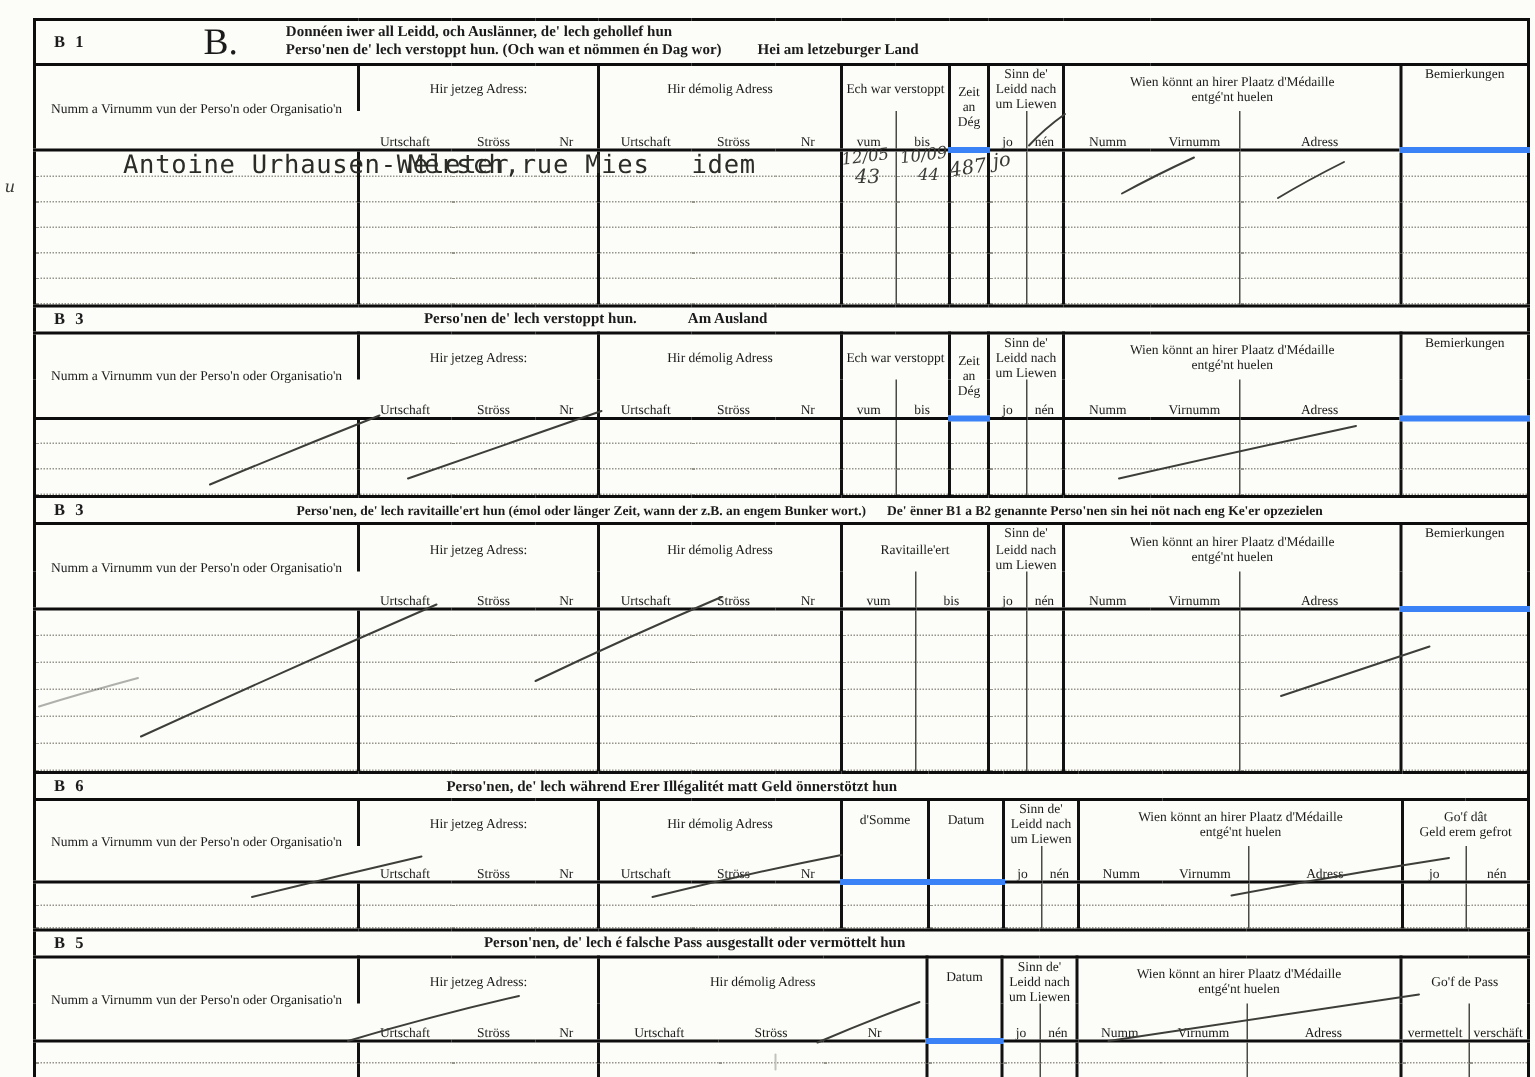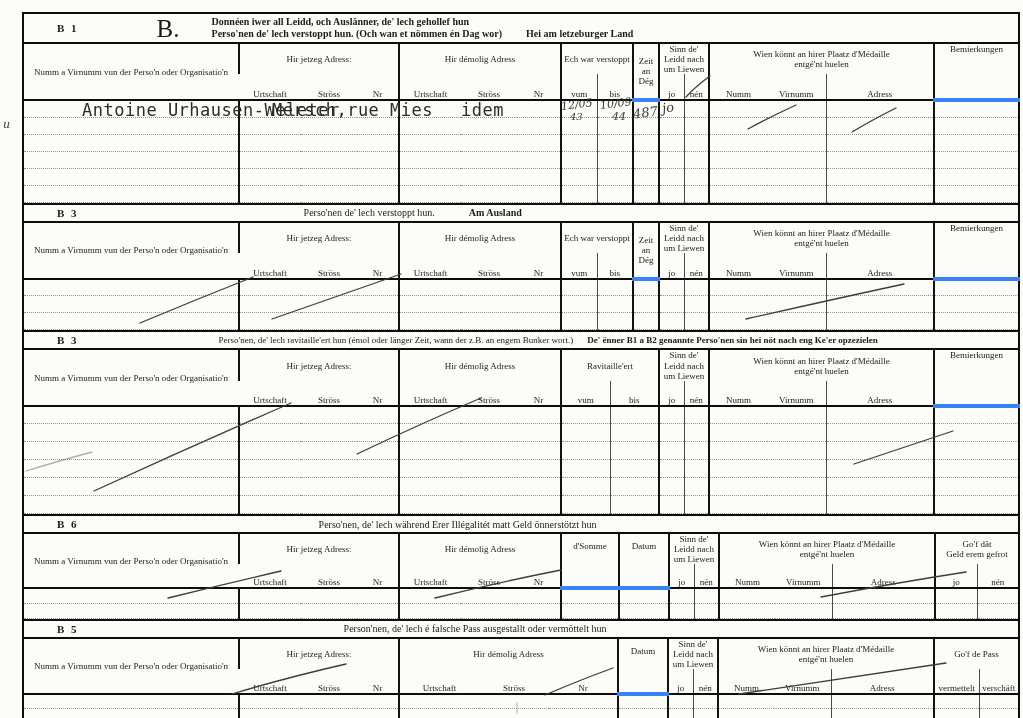--- a/index.html
+++ b/index.html
@@ -8,26 +8,26 @@
   .page{position:relative;width:1023px;height:718px;background:#fcfcf8;overflow:hidden;
         font-family:"Liberation Serif","DejaVu Serif",serif;color:#1b1b1b;}
   .form{position:absolute;left:22px;top:12px;width:996px;}
   table.sec{border-collapse:collapse;table-layout:fixed;width:996px;
             border-left:2px solid #0d0d0d;border-right:2px solid #0d0d0d;}
   table.sec td{padding:0;overflow:hidden;font-size:9px;line-height:1.12;}
   
   tr.tbar td{border-top:2px solid #0d0d0d;border-bottom:2px solid #0d0d0d;}
   .s1 tr.tbar td{height:30px;}
   .s2 tr.tbar td,.s3 tr.tbar td,.s4 tr.tbar td,.s5 tr.tbar td{height:18px;}
-  .tflex{display:flex;align-items:center;height:100%;padding-left:21px;}
+  .tflex{display:flex;align-items:center;height:100%;}
   .secid{font-weight:bold;font-size:11px;padding-left:12px;letter-spacing:2px;white-space:nowrap;}
   .bigB{font-size:25px;font-weight:normal;margin-left:78px;line-height:1;}
   .b1titles{margin-left:32px;font-weight:bold;font-size:10px;line-height:1.25;white-space:nowrap;}
   .tnote{margin-left:24px;}
-  .sectitle{font-weight:normal;font-size:10px;white-space:nowrap;}
+  .sectitle{font-weight:bold;font-size:10px;white-space:nowrap;}
   .s3 .sectitle{font-size:9px;}
   .mlB2{margin-left:225px;} .noteB2{margin-left:34px;font-weight:bold;font-size:10px;}
   .mlB3{margin-left:140px;} .noteB3{margin-left:14px;font-weight:bold;font-size:9px;}
   .mlB4{margin-left:240px;}
   .mlB5{margin-left:265px;}
   
   td.gc{text-align:center;vertical-align:middle;}
   td.sc{text-align:center;vertical-align:bottom;padding-bottom:3px;border-bottom:2px solid #0d0d0d;}
   td.namec{text-align:center;vertical-align:middle;border-bottom:2px solid #0d0d0d;font-size:9px;}
   td.bb2{border-bottom:4px solid #3b82f6;}
@@ -682,21 +682,21 @@
         </tr>
         </tbody>
     </table>
   </div>
 
   <div class="typed" style="left:58px;top:100px;">Antoine Urhausen-Weleter</div>
   <div class="typed" style="left:248px;top:100px;">Mersch,rue Mies</div>
   <div class="typed" style="left:437px;top:100px;">idem</div>
 
   <div class="hw" style="left:561px;top:98px;font-size:11px;transform:rotate(-7deg);">12/05</div>
-  <div class="hw" style="left:570px;top:111px;font-size:10px;">43</div>
+  <div class="hw" style="left:570px;top:111px;font-size:13px;">43</div>
   <div class="hw" style="left:600px;top:97px;font-size:11px;transform:rotate(-7deg);">10/09</div>
   <div class="hw" style="left:612px;top:110px;font-size:11px;">44</div>
   <div class="hw" style="left:633px;top:105px;font-size:13px;transform:rotate(-8deg);">487</div>
   <div class="hw" style="left:662px;top:100px;font-size:13px;transform:rotate(-8deg);">jo</div>
   <div class="hw" style="left:3px;top:118px;font-size:11px;">u</div>
 
   <svg class="marks" width="1023" height="718" viewBox="0 0 1023 718">
     <g fill="none" stroke="#3d3d3a" stroke-width="1.3" stroke-linecap="round">
       <path d="M686,97 Q696,86 710,76"></path>
       <path d="M748,129 Q770,117 796,105"></path>

